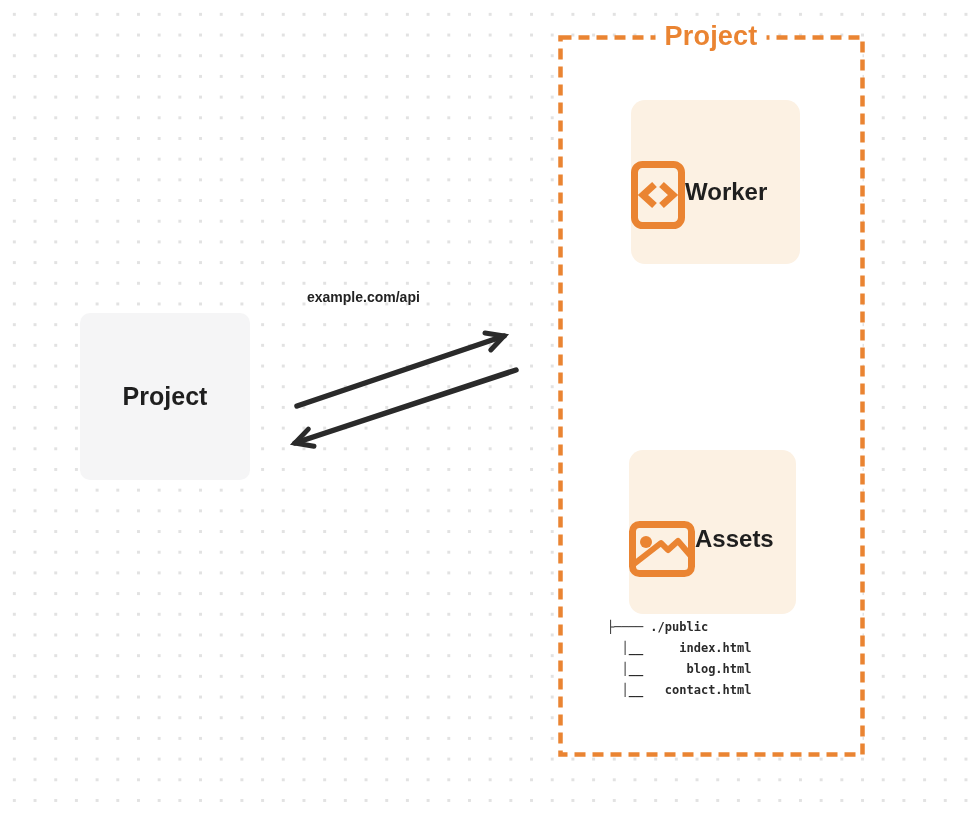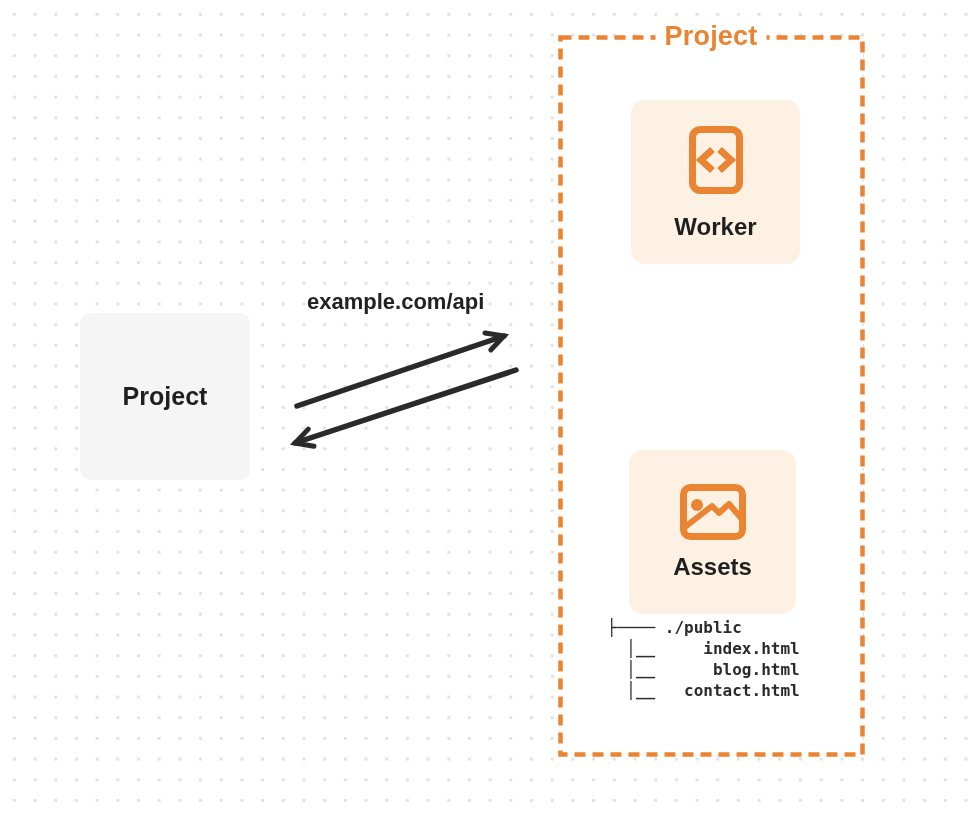--- a/index.html
+++ b/index.html
@@ -32,21 +32,20 @@
     padding: 0 9px;
     color: #ea8432;
     font-size: 27px;
     font-weight: 700;
     letter-spacing: 0.2px;
     white-space: nowrap;
   }
   .node-card {
     position: absolute;
     display: flex;
-    flex-direction: column;
     align-items: center;
     background: #fcf1e3;
     border-radius: 14px;
   }
   .node-card .node-label {
     font-size: 24px;
     font-weight: 700;
     color: #1f1f1f;
   }
   .worker-card { left: 631px; top: 100px; width: 169px; height: 164px; }
@@ -67,32 +66,32 @@
   }
   .client-card .node-label {
     font-size: 25px;
     font-weight: 700;
     color: #1f1f1f;
   }
   .api-label {
     position: absolute;
     left: 307px;
     top: 289px;
-    font-size: 22px;
+    font-size: 14px;
     font-weight: 700;
     color: #222222;
     white-space: nowrap;
   }
   .file-tree {
     position: absolute;
     left: 607px;
     top: 617px;
     margin: 0;
     font-family: "DejaVu Sans Mono", monospace;
-    font-size: 16px;
+    font-size: 12px;
     line-height: 21px;
     font-weight: 700;
     color: #2b2b2b;
     white-space: pre;
   }
 </style>
 </head>
 <body>
 
 <div class="canvas">

